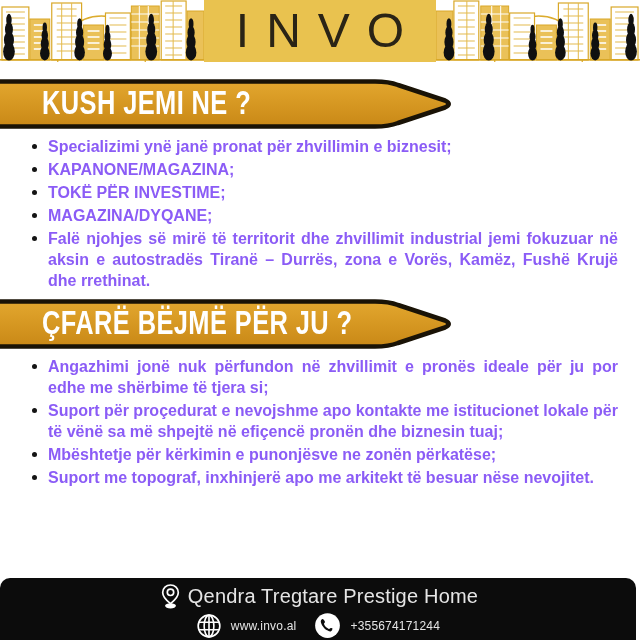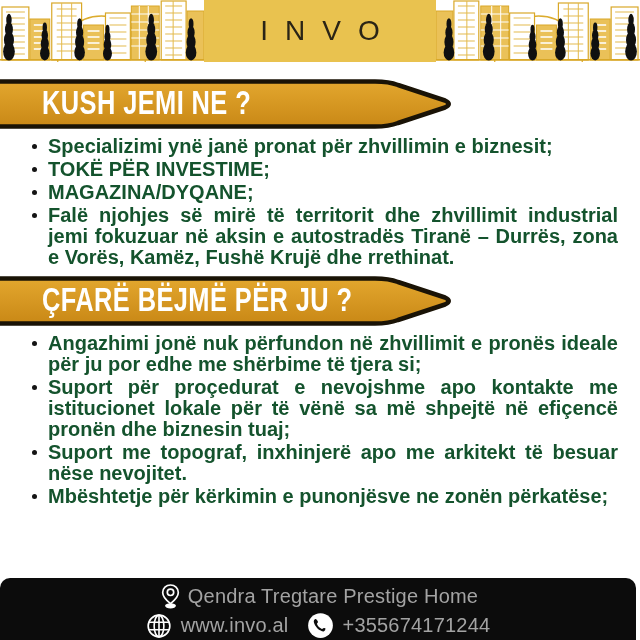--- a/index.html
+++ b/index.html
@@ -5,49 +5,49 @@
   html,body{margin:0;padding:0;}
   body{
     width:640px;height:640px;position:relative;overflow:hidden;
     background:#ffffff;font-family:"Liberation Sans",sans-serif;
   }
   
   .header{display:flex;height:62px;width:640px;}
   .skyline{flex:1 1 0;height:62px;display:block;}
   .logo{width:232px;height:62px;background:#E9C24F;display:flex;align-items:center;justify-content:center;}
   .logo span{
-    font-size:28px;color:#2A2416;font-weight:500;
+    font-size:48px;color:#2A2416;font-weight:500;
     letter-spacing:17px;padding-left:17px;line-height:1;
   }
   
   .banner{position:relative;width:462px;height:50px;}
   .banner svg{position:absolute;left:0;top:0;overflow:visible;}
   .banner-text{
     position:absolute;left:42px;top:50%;
     transform:translateY(-52%) scale(0.82,1.1);transform-origin:left center;
     font-size:31px;font-weight:bold;color:#ffffff;white-space:nowrap;
     letter-spacing:0.5px;
   }
   .banner-1{margin-top:17px;}
   .banner-2{margin-top:8px;}
   
   .bullets{margin:7px 0 0;padding:0 22px 0 30px;list-style:none;}
   .bullet{
     position:relative;padding-left:18px;margin-bottom:2px;
-    font-size:20px;line-height:21px;font-weight:bold;color:#14532d;
+    font-size:16px;line-height:21px;font-weight:bold;color:#8b5cf6;
     text-align:justify;
   }
   .dot{position:absolute;left:2px;top:8px;width:5px;height:5px;border-radius:50%;background:#141414;}
   
   .footer{
     position:absolute;left:0;right:4px;bottom:0;height:62px;
-    background:#0C0C0C;border-radius:10px 10px 0 0;color:#a3a3a3;
+    background:#0C0C0C;border-radius:10px 10px 0 0;color:#e5e5e5;
   }
   .f-row1{display:flex;justify-content:center;align-items:center;gap:5px;margin-top:5px;font-size:20px;letter-spacing:0.2px;}
-  .f-row2{display:flex;justify-content:center;align-items:center;gap:18px;margin-top:3px;font-size:20px;letter-spacing:0.2px;}
+  .f-row2{display:flex;justify-content:center;align-items:center;gap:18px;margin-top:3px;font-size:12px;letter-spacing:0.2px;}
   .f-item{display:flex;align-items:center;gap:9px;}
   .f-item svg,.f-row1 svg{display:block;}
 </style>
 </head>
 <body>
 
 <div class="page">
 
   <header class="header">
     <svg class="skyline" viewBox="0 0 205 62" preserveAspectRatio="none">
@@ -119,20 +119,24 @@
       </svg>
       <span class="banner-text">KUSH JEMI NE ?</span>
     </div>
     <ul class="bullets">
 
         <li class="bullet">
           <span class="dot"></span>
           <span class="bullet-text">Specializimi ynë janë pronat për zhvillimin e biznesit;</span>
         </li>
 
+        <li class="bullet">
+          <span class="dot"></span>
+          <span class="bullet-text">KAPANONE/MAGAZINA;</span>
+        </li>
 
         <li class="bullet">
           <span class="dot"></span>
           <span class="bullet-text">TOKË PËR INVESTIME;</span>
         </li>
 
         <li class="bullet">
           <span class="dot"></span>
           <span class="bullet-text">MAGAZINA/DYQANE;</span>
         </li>
@@ -160,26 +164,26 @@
         </li>
 
         <li class="bullet">
           <span class="dot"></span>
           <span class="bullet-text">Suport për proçedurat e nevojshme apo kontakte me istitucionet lokale për të vënë sa më shpejtë në efiçencë pronën dhe biznesin tuaj;</span>
         </li>
 
 
         <li class="bullet">
           <span class="dot"></span>
+          <span class="bullet-text">Mbështetje për kërkimin e punonjësve ne zonën përkatëse;</span>
+        </li>
+
+        <li class="bullet">
+          <span class="dot"></span>
           <span class="bullet-text">Suport me topograf, inxhinjerë apo me arkitekt të besuar nëse nevojitet.</span>
-        </li>
-
-        <li class="bullet">
-          <span class="dot"></span>
-          <span class="bullet-text">Mbështetje për kërkimin e punonjësve ne zonën përkatëse;</span>
         </li>
       </ul>
   </section>
 
   <footer class="footer">
     <div class="f-row1">
       <svg width="25" height="26" viewBox="0 0 24 26">
         <path d="M12 2 C7.6 2 4.2 5.4 4.2 9.6 C4.2 13.2 7.4 17.2 12 20.6 C16.6 17.2 19.8 13.2 19.8 9.6 C19.8 5.4 16.4 2 12 2 Z" fill="none" stroke="#ffffff" stroke-width="1.7"></path>
         <circle cx="12" cy="9.3" r="3.2" fill="none" stroke="#ffffff" stroke-width="1.7"></circle>
         <ellipse cx="12" cy="22.8" rx="5.4" ry="2.6" fill="#ffffff"></ellipse>

